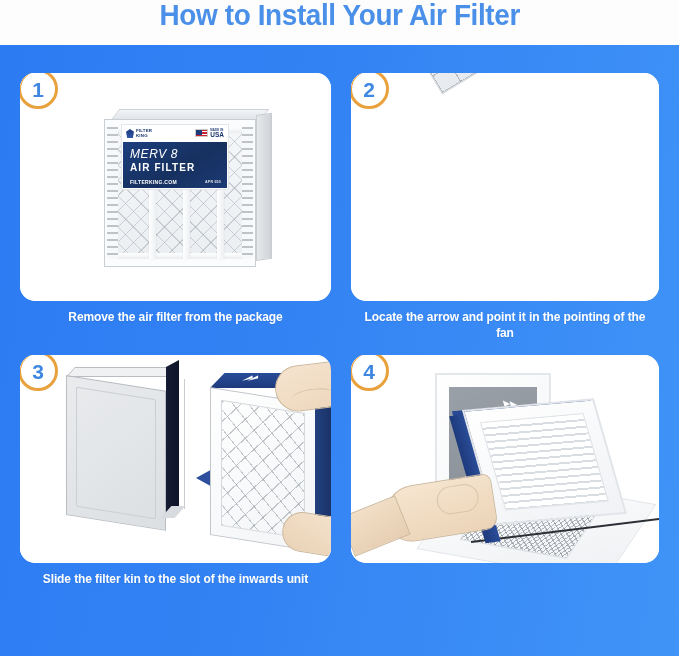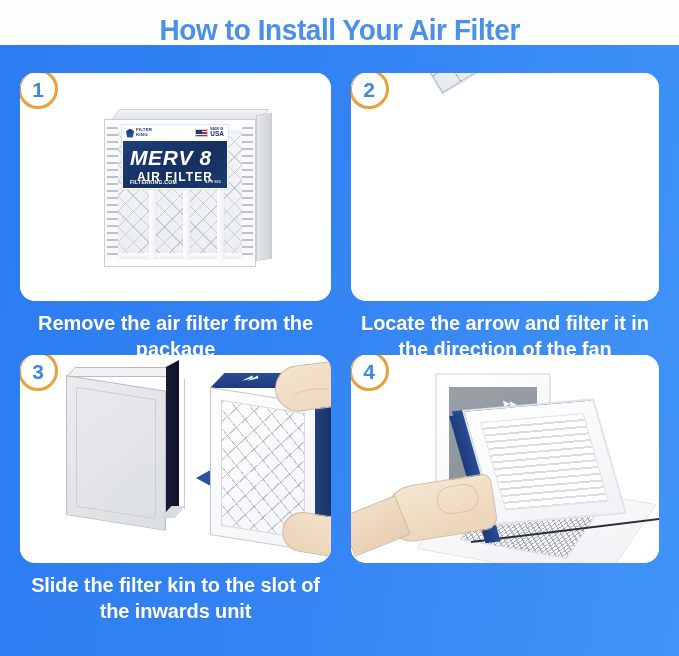--- a/index.html
+++ b/index.html
@@ -7,21 +7,21 @@
     width:679px;height:656px;overflow:hidden;
     font-family:"Liberation Sans","DejaVu Sans",sans-serif;
     background:#ffffff;
   }
   .page{position:relative;width:679px;height:656px;overflow:hidden;background:#ffffff;}
 
   
   .header{
     position:absolute;left:0;top:0;width:679px;height:45px;
     background:#fdfdfd;
-    display:flex;align-items:flex-end;justify-content:center;
+    display:flex;align-items:flex-start;justify-content:center;
   }
   .title{
     font-size:30px;font-weight:bold;color:#4a90e8;
     letter-spacing:-0.4px;line-height:1;
     transform:scaleX(0.93);transform-origin:center;
     white-space:nowrap;
   }
 
   
   .canvas{
@@ -49,21 +49,21 @@
     position:absolute;left:-2px;top:-4px;z-index:5;
     width:40px;height:40px;border-radius:50%;
     background:#ffffff;border:3px solid #e8a13c;
     box-sizing:border-box;
     display:flex;align-items:center;justify-content:center;
     color:#3f87e0;font-size:21px;font-weight:bold;line-height:1;
   }
 
   .caption{
     margin-top:9px;text-align:center;color:#ffffff;
-    font-size:20px;font-weight:bold;line-height:1.32;
+    font-size:12px;font-weight:bold;line-height:1.32;
     letter-spacing:-0.1px;
     text-shadow:0 1px 1px rgba(0,0,0,.07);
     padding:0 6px;
   }
 
   
   .photo1{position:absolute;left:0;top:0;width:100%;height:100%;background:#fff;}
   .filterbox{
     position:absolute;left:84px;top:36px;width:168px;height:158px;
   }
@@ -132,22 +132,22 @@
     position:relative;border:.5px solid #ccc;box-sizing:border-box;
   }
   .flag:before{content:"";position:absolute;left:0;top:0;width:6px;height:4.5px;background:#1e3a78;}
   .usa-txt{font-size:6.5px;font-weight:bold;color:#17356f;line-height:1;}
   .usa-txt small{display:block;font-size:2.8px;letter-spacing:.2px;}
   .label-body{
     flex:1;margin:0 1px 1px 1px;
     background:linear-gradient(150deg,#1d3f7f 0%,#16305f 55%,#1b3a74 100%);
     color:#fff;position:relative;padding:6px 7px 4px 7px;box-sizing:border-box;
   }
-  .merv{font-size:21px;font-weight:bold;font-style:italic;letter-spacing:.6px;line-height:1;}
-  .airfilter{font-size:12px;font-weight:bold;letter-spacing:1.1px;text-align:center;margin-top:2px;}
+  .merv{font-size:12px;font-weight:normal;font-style:italic;letter-spacing:.6px;line-height:1;}
+  .airfilter{font-size:10px;font-weight:bold;letter-spacing:1.1px;text-align:left;margin-top:2px;}
   .label-foot{
     position:absolute;left:7px;right:6px;bottom:3px;
     display:flex;align-items:center;justify-content:space-between;
   }
   .site{font-size:5px;font-weight:bold;letter-spacing:.3px;}
   .apr{font-size:3.6px;font-weight:bold;opacity:.85;letter-spacing:.2px;}
 
   
   .photo2{position:absolute;left:0;top:0;width:100%;height:100%;background:#fff;overflow:hidden;}
   .corner{
@@ -398,21 +398,21 @@
         <div class="card">
           <div class="badge">2</div>
 
           <div class="photo2">
             <div class="corner">
               <div class="c-mesh"></div>
 
             </div>
           </div>
         </div>
-        <div class="caption">Locate the arrow and filter it in the direction of the fan</div>
+        <div class="caption">Locate the arrow and point it in the pointing of the fan</div>
       </div>
 
       <div class="cell c3">
         <div class="card">
           <div class="badge">3</div>
 
           <div class="ill3">
             <div class="slot">
               <div class="slot-top"></div>
               <div class="slot-face">

